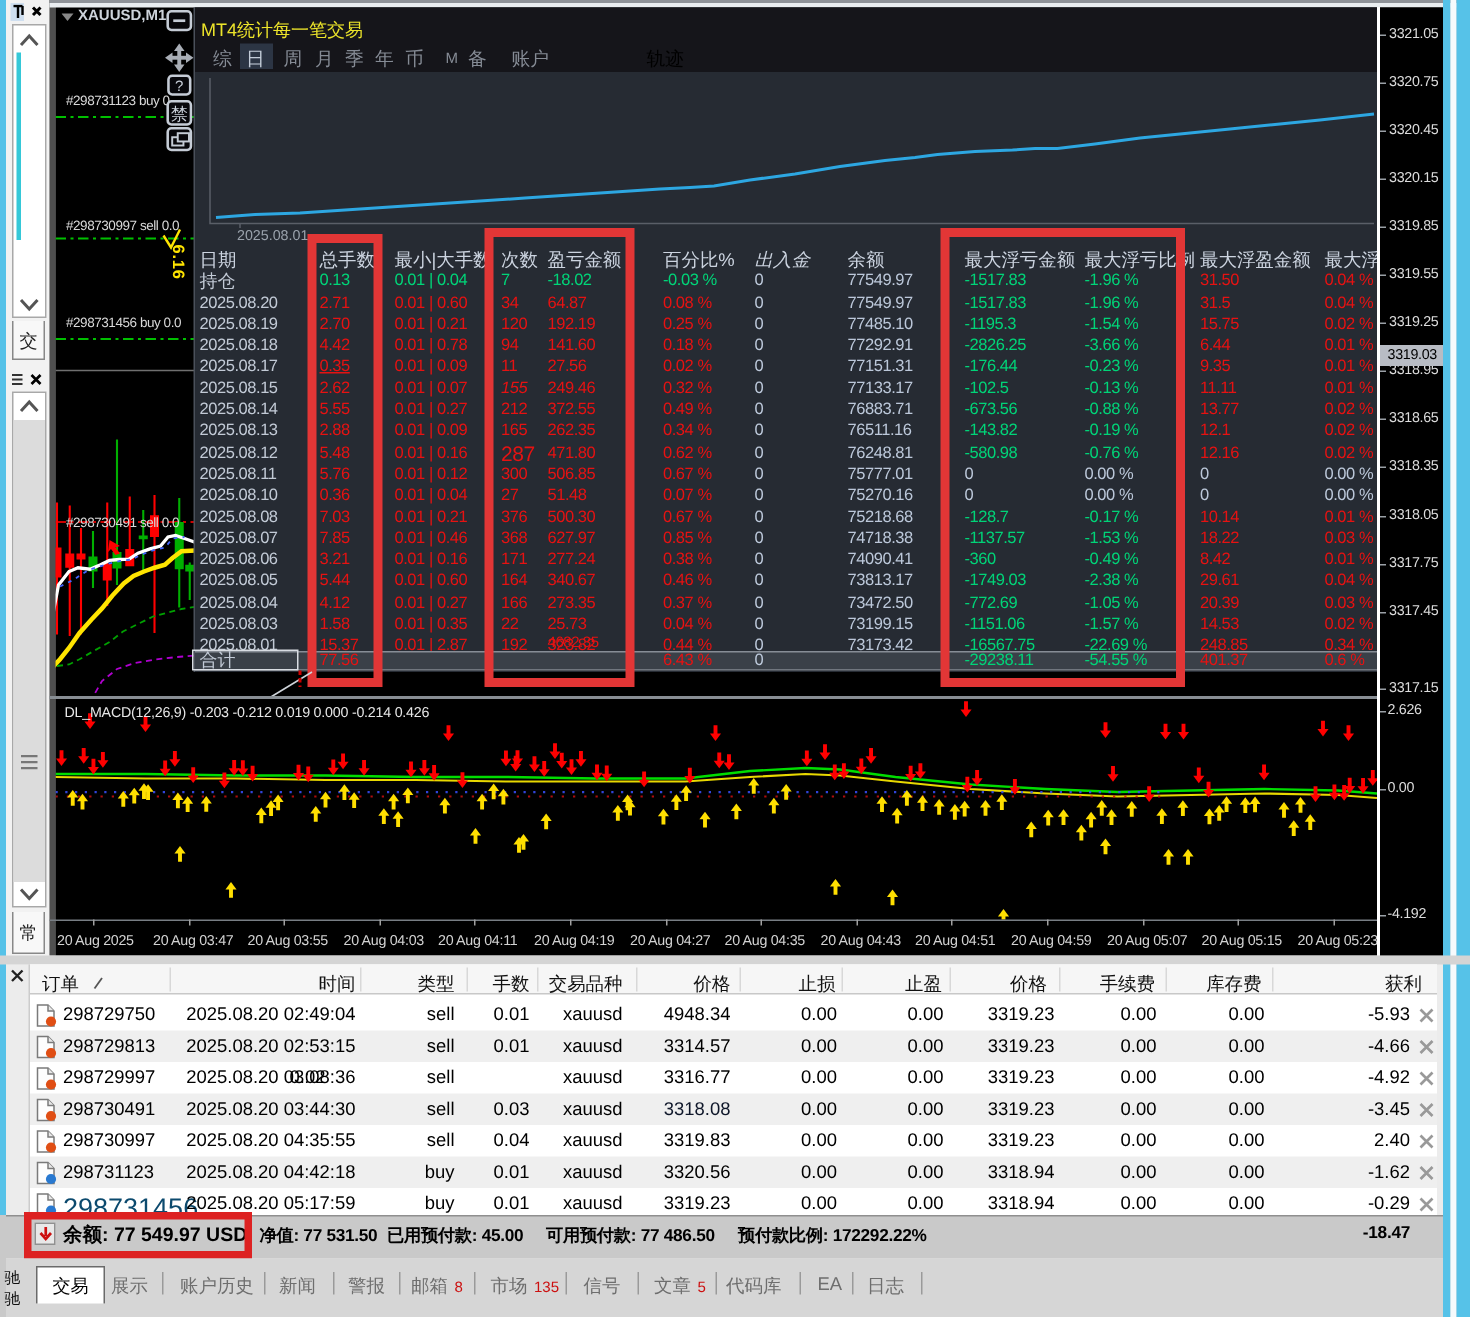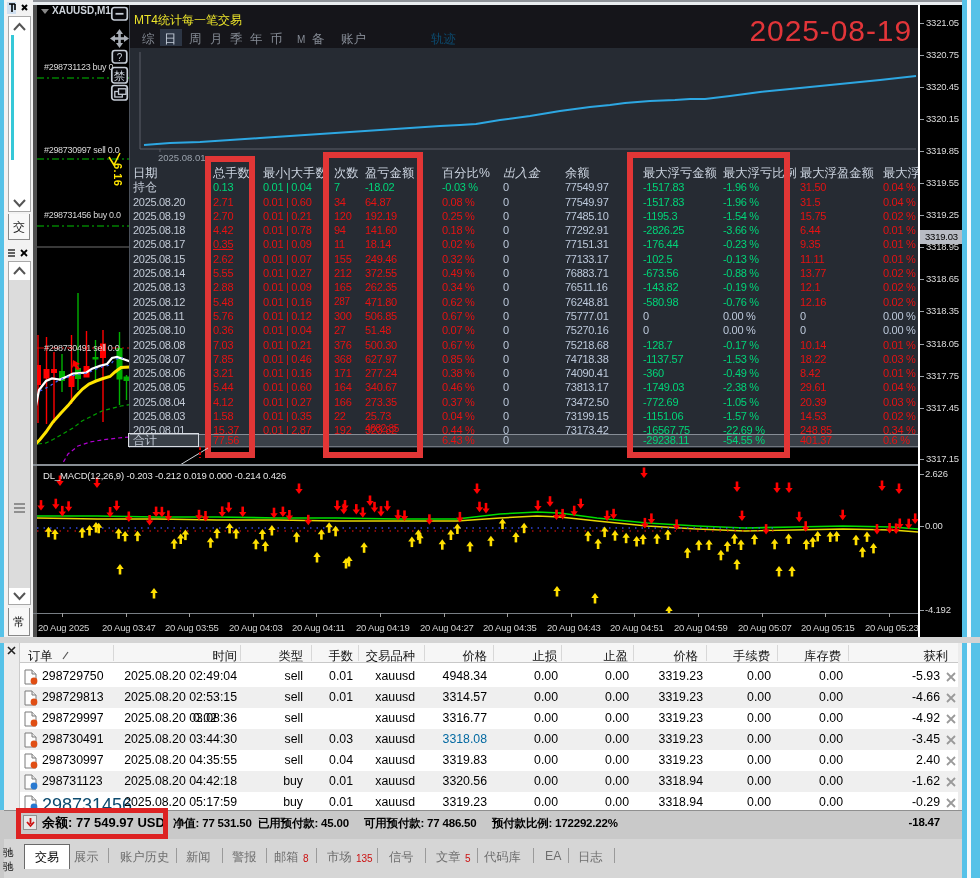--- a/index.html
+++ b/index.html
@@ -123,22 +123,21 @@
 <div style="position:absolute;left:142px;top:31px;font-size:12.5px;color:#858b95;">综</div>
 <div style="position:absolute;left:164px;top:31px;font-size:12.5px;color:#c3ccd8;">日</div>
 <div style="position:absolute;left:189px;top:31px;font-size:12.5px;color:#858b95;">周</div>
 <div style="position:absolute;left:210px;top:31px;font-size:12.5px;color:#858b95;">月</div>
 <div style="position:absolute;left:230px;top:31px;font-size:12.5px;color:#858b95;">季</div>
 <div style="position:absolute;left:250px;top:31px;font-size:12.5px;color:#858b95;">年</div>
 <div style="position:absolute;left:270px;top:31px;font-size:12.5px;color:#858b95;">币</div>
 <div style="position:absolute;left:297px;top:34px;font-size:10px;color:#858b95;">M</div>
 <div style="position:absolute;left:312px;top:31px;font-size:12.5px;color:#858b95;">备</div>
 <div style="position:absolute;left:341px;top:31px;font-size:12.5px;color:#858b95;">账户</div>
-<div style="position:absolute;left:431px;top:31px;font-size:12.5px;color:#0c4a6e;">轨迹</div>
-<div style="position:absolute;left:748px;top:14px;width:164px;font-size:30px;color:#e23539;text-align:right;letter-spacing:0.9px;">2025-08-19</div>
+<div style="position:absolute;left:431px;top:31px;font-size:12.5px;color:#000000;">轨迹</div>
 <svg class="ab" style="left:130px;top:48px" width="788px" height="104" viewBox="0 0 788 104">
 <path d="M10 4 V101 H786" stroke="#5a5f68" stroke-width="1" fill="none"></path>
 <polyline points="14,97 40,95 70,94 100,92 130,90 160,88 190,86 220,84 250,82 280,80 310,78 330,77 346,76 370,72 400,68 430,63 460,59 480,57 495,55 520,53 545,52 560,51 575,51 600,48 630,44 660,41 690,38 720,35 750,32 786,28" fill="none" stroke="#2da7e2" stroke-width="2"></polyline>
 <line x1="30" y1="101" x2="30" y2="104" stroke="#5a5f68"></line>
 </svg>
 <div style="position:absolute;left:158px;top:152px;font-size:9.5px;color:#9aa2ac;">2025.08.01</div>
 <div style="position:absolute;left:133px;top:165px;font-size:12.3px;color:#ccd4e0;white-space:nowrap;">日期</div>
 <div style="position:absolute;left:213px;top:165px;font-size:12.3px;color:#ccd4e0;white-space:nowrap;">总手数</div>
 <div style="position:absolute;left:263px;top:165px;font-size:12.3px;color:#ccd4e0;white-space:nowrap;">最小|大手数</div>
 <div style="position:absolute;left:334px;top:165px;font-size:12.3px;color:#ccd4e0;white-space:nowrap;">次数</div>
@@ -195,32 +194,32 @@
 <div style="position:absolute;left:503px;top:223.1px;width:200px;height:14.3px;font-size:11px;letter-spacing:-0.3px;line-height:14.3px;color:#bcc8da;white-space:nowrap;">0</div>
 <div style="position:absolute;left:565px;top:223.1px;width:200px;height:14.3px;font-size:11px;letter-spacing:-0.3px;line-height:14.3px;color:#bcc8da;white-space:nowrap;">77292.91</div>
 <div style="position:absolute;left:643px;top:223.1px;width:200px;height:14.3px;font-size:11px;letter-spacing:-0.3px;line-height:14.3px;color:#00d478;white-space:nowrap;">-2826.25</div>
 <div style="position:absolute;left:723px;top:223.1px;width:200px;height:14.3px;font-size:11px;letter-spacing:-0.3px;line-height:14.3px;color:#00d478;white-space:nowrap;">-3.66 %</div>
 <div style="position:absolute;left:800px;top:223.1px;width:200px;height:14.3px;font-size:11px;letter-spacing:-0.3px;line-height:14.3px;color:#e61212;white-space:nowrap;">6.44</div>
 <div style="position:absolute;left:883px;top:223.1px;width:200px;height:14.3px;font-size:11px;letter-spacing:-0.3px;line-height:14.3px;color:#e61212;white-space:nowrap;">0.01 %</div>
 <div style="position:absolute;left:133px;top:237.4px;width:200px;height:14.3px;font-size:11px;letter-spacing:-0.3px;line-height:14.3px;color:#c2cad6;white-space:nowrap;">2025.08.17</div>
 <div style="position:absolute;left:213px;top:237.4px;width:200px;height:14.3px;font-size:11px;letter-spacing:-0.3px;line-height:14.3px;color:#e61212;white-space:nowrap;text-decoration:underline;">0.35</div>
 <div style="position:absolute;left:263px;top:237.4px;width:200px;height:14.3px;font-size:11px;letter-spacing:-0.3px;line-height:14.3px;color:#e61212;white-space:nowrap;">0.01 | 0.09</div>
 <div style="position:absolute;left:334px;top:237.4px;width:200px;height:14.3px;font-size:11px;letter-spacing:-0.3px;line-height:14.3px;color:#e61212;white-space:nowrap;">11</div>
-<div style="position:absolute;left:365px;top:237.4px;width:200px;height:14.3px;font-size:11px;letter-spacing:-0.3px;line-height:14.3px;color:#e61212;white-space:nowrap;">18.14</div>
+<div style="position:absolute;left:365px;top:237.4px;width:200px;height:14.3px;font-size:11px;letter-spacing:-0.3px;line-height:14.3px;color:#e61212;white-space:nowrap;">27.56</div>
 <div style="position:absolute;left:442px;top:237.4px;width:200px;height:14.3px;font-size:11px;letter-spacing:-0.3px;line-height:14.3px;color:#e61212;white-space:nowrap;">0.02 %</div>
 <div style="position:absolute;left:503px;top:237.4px;width:200px;height:14.3px;font-size:11px;letter-spacing:-0.3px;line-height:14.3px;color:#bcc8da;white-space:nowrap;">0</div>
 <div style="position:absolute;left:565px;top:237.4px;width:200px;height:14.3px;font-size:11px;letter-spacing:-0.3px;line-height:14.3px;color:#bcc8da;white-space:nowrap;">77151.31</div>
 <div style="position:absolute;left:643px;top:237.4px;width:200px;height:14.3px;font-size:11px;letter-spacing:-0.3px;line-height:14.3px;color:#00d478;white-space:nowrap;">-176.44</div>
 <div style="position:absolute;left:723px;top:237.4px;width:200px;height:14.3px;font-size:11px;letter-spacing:-0.3px;line-height:14.3px;color:#00d478;white-space:nowrap;">-0.23 %</div>
 <div style="position:absolute;left:800px;top:237.4px;width:200px;height:14.3px;font-size:11px;letter-spacing:-0.3px;line-height:14.3px;color:#e61212;white-space:nowrap;">9.35</div>
 <div style="position:absolute;left:883px;top:237.4px;width:200px;height:14.3px;font-size:11px;letter-spacing:-0.3px;line-height:14.3px;color:#e61212;white-space:nowrap;">0.01 %</div>
 <div style="position:absolute;left:133px;top:251.7px;width:200px;height:14.3px;font-size:11px;letter-spacing:-0.3px;line-height:14.3px;color:#c2cad6;white-space:nowrap;">2025.08.15</div>
 <div style="position:absolute;left:213px;top:251.7px;width:200px;height:14.3px;font-size:11px;letter-spacing:-0.3px;line-height:14.3px;color:#e61212;white-space:nowrap;">2.62</div>
 <div style="position:absolute;left:263px;top:251.7px;width:200px;height:14.3px;font-size:11px;letter-spacing:-0.3px;line-height:14.3px;color:#e61212;white-space:nowrap;">0.01 | 0.07</div>
-<div style="position:absolute;left:334px;top:251.7px;width:200px;height:14.3px;font-size:11px;letter-spacing:-0.3px;line-height:14.3px;color:#e61212;white-space:nowrap;">155</div>
+<div style="position:absolute;left:334px;top:251.7px;width:200px;height:14.3px;font-size:11px;letter-spacing:-0.3px;line-height:14.3px;color:#e61212;white-space:nowrap;font-style:italic;">155</div>
 <div style="position:absolute;left:365px;top:251.7px;width:200px;height:14.3px;font-size:11px;letter-spacing:-0.3px;line-height:14.3px;color:#e61212;white-space:nowrap;">249.46</div>
 <div style="position:absolute;left:442px;top:251.7px;width:200px;height:14.3px;font-size:11px;letter-spacing:-0.3px;line-height:14.3px;color:#e61212;white-space:nowrap;">0.32 %</div>
 <div style="position:absolute;left:503px;top:251.7px;width:200px;height:14.3px;font-size:11px;letter-spacing:-0.3px;line-height:14.3px;color:#bcc8da;white-space:nowrap;">0</div>
 <div style="position:absolute;left:565px;top:251.7px;width:200px;height:14.3px;font-size:11px;letter-spacing:-0.3px;line-height:14.3px;color:#bcc8da;white-space:nowrap;">77133.17</div>
 <div style="position:absolute;left:643px;top:251.7px;width:200px;height:14.3px;font-size:11px;letter-spacing:-0.3px;line-height:14.3px;color:#00d478;white-space:nowrap;">-102.5</div>
 <div style="position:absolute;left:723px;top:251.7px;width:200px;height:14.3px;font-size:11px;letter-spacing:-0.3px;line-height:14.3px;color:#00d478;white-space:nowrap;">-0.13 %</div>
 <div style="position:absolute;left:800px;top:251.7px;width:200px;height:14.3px;font-size:11px;letter-spacing:-0.3px;line-height:14.3px;color:#e61212;white-space:nowrap;">11.11</div>
 <div style="position:absolute;left:883px;top:251.7px;width:200px;height:14.3px;font-size:11px;letter-spacing:-0.3px;line-height:14.3px;color:#e61212;white-space:nowrap;">0.01 %</div>
 <div style="position:absolute;left:133px;top:266.0px;width:200px;height:14.3px;font-size:11px;letter-spacing:-0.3px;line-height:14.3px;color:#c2cad6;white-space:nowrap;">2025.08.14</div>
 <div style="position:absolute;left:213px;top:266.0px;width:200px;height:14.3px;font-size:11px;letter-spacing:-0.3px;line-height:14.3px;color:#e61212;white-space:nowrap;">5.55</div>
@@ -242,21 +241,21 @@
 <div style="position:absolute;left:442px;top:280.3px;width:200px;height:14.3px;font-size:11px;letter-spacing:-0.3px;line-height:14.3px;color:#e61212;white-space:nowrap;">0.34 %</div>
 <div style="position:absolute;left:503px;top:280.3px;width:200px;height:14.3px;font-size:11px;letter-spacing:-0.3px;line-height:14.3px;color:#bcc8da;white-space:nowrap;">0</div>
 <div style="position:absolute;left:565px;top:280.3px;width:200px;height:14.3px;font-size:11px;letter-spacing:-0.3px;line-height:14.3px;color:#bcc8da;white-space:nowrap;">76511.16</div>
 <div style="position:absolute;left:643px;top:280.3px;width:200px;height:14.3px;font-size:11px;letter-spacing:-0.3px;line-height:14.3px;color:#00d478;white-space:nowrap;">-143.82</div>
 <div style="position:absolute;left:723px;top:280.3px;width:200px;height:14.3px;font-size:11px;letter-spacing:-0.3px;line-height:14.3px;color:#00d478;white-space:nowrap;">-0.19 %</div>
 <div style="position:absolute;left:800px;top:280.3px;width:200px;height:14.3px;font-size:11px;letter-spacing:-0.3px;line-height:14.3px;color:#e61212;white-space:nowrap;">12.1</div>
 <div style="position:absolute;left:883px;top:280.3px;width:200px;height:14.3px;font-size:11px;letter-spacing:-0.3px;line-height:14.3px;color:#e61212;white-space:nowrap;">0.02 %</div>
 <div style="position:absolute;left:133px;top:294.6px;width:200px;height:14.3px;font-size:11px;letter-spacing:-0.3px;line-height:14.3px;color:#c2cad6;white-space:nowrap;">2025.08.12</div>
 <div style="position:absolute;left:213px;top:294.6px;width:200px;height:14.3px;font-size:11px;letter-spacing:-0.3px;line-height:14.3px;color:#e61212;white-space:nowrap;">5.48</div>
 <div style="position:absolute;left:263px;top:294.6px;width:200px;height:14.3px;font-size:11px;letter-spacing:-0.3px;line-height:14.3px;color:#e61212;white-space:nowrap;">0.01 | 0.16</div>
-<div style="position:absolute;left:334px;top:294.6px;width:200px;height:14.3px;font-size:10px;letter-spacing:-0.3px;line-height:14.3px;color:#e61212;white-space:nowrap;">287</div>
+<div style="position:absolute;left:334px;top:294.6px;width:200px;height:14.3px;font-size:14px;letter-spacing:-0.3px;line-height:14.3px;color:#e61212;white-space:nowrap;">287</div>
 <div style="position:absolute;left:365px;top:294.6px;width:200px;height:14.3px;font-size:11px;letter-spacing:-0.3px;line-height:14.3px;color:#e61212;white-space:nowrap;">471.80</div>
 <div style="position:absolute;left:442px;top:294.6px;width:200px;height:14.3px;font-size:11px;letter-spacing:-0.3px;line-height:14.3px;color:#e61212;white-space:nowrap;">0.62 %</div>
 <div style="position:absolute;left:503px;top:294.6px;width:200px;height:14.3px;font-size:11px;letter-spacing:-0.3px;line-height:14.3px;color:#bcc8da;white-space:nowrap;">0</div>
 <div style="position:absolute;left:565px;top:294.6px;width:200px;height:14.3px;font-size:11px;letter-spacing:-0.3px;line-height:14.3px;color:#bcc8da;white-space:nowrap;">76248.81</div>
 <div style="position:absolute;left:643px;top:294.6px;width:200px;height:14.3px;font-size:11px;letter-spacing:-0.3px;line-height:14.3px;color:#00d478;white-space:nowrap;">-580.98</div>
 <div style="position:absolute;left:723px;top:294.6px;width:200px;height:14.3px;font-size:11px;letter-spacing:-0.3px;line-height:14.3px;color:#00d478;white-space:nowrap;">-0.76 %</div>
 <div style="position:absolute;left:800px;top:294.6px;width:200px;height:14.3px;font-size:11px;letter-spacing:-0.3px;line-height:14.3px;color:#e61212;white-space:nowrap;">12.16</div>
 <div style="position:absolute;left:883px;top:294.6px;width:200px;height:14.3px;font-size:11px;letter-spacing:-0.3px;line-height:14.3px;color:#e61212;white-space:nowrap;">0.02 %</div>
 <div style="position:absolute;left:133px;top:308.9px;width:200px;height:14.3px;font-size:11px;letter-spacing:-0.3px;line-height:14.3px;color:#c2cad6;white-space:nowrap;">2025.08.11</div>
 <div style="position:absolute;left:213px;top:308.9px;width:200px;height:14.3px;font-size:11px;letter-spacing:-0.3px;line-height:14.3px;color:#e61212;white-space:nowrap;">5.76</div>
@@ -843,21 +842,21 @@
 <svg class="ab" style="left:24px;top:732px" width="15" height="16" viewBox="0 0 15 16">
       <path d="M1 1 H8 L12 5 V15 H1 Z" fill="#fdfdfd" stroke="#7a7a7a" stroke-width="1"></path>
       <path d="M8 1 L8 5 L12 5" fill="#e8e8e8" stroke="#7a7a7a" stroke-width="1"></path>
       <circle cx="10" cy="12" r="3.4" fill="#e04e14"></circle>
     </svg>
 <div style="position:absolute;left:42px;top:732px;font-size:12.3px;color:#000;">298730491</div>
 <div style="position:absolute;top:732px;font-size:12.3px;color:#000;text-align:right;white-space:nowrap;left:77px;width:160px;">2025.08.20 03:44:30</div>
 <div style="position:absolute;top:732px;font-size:12.3px;color:#000;text-align:right;white-space:nowrap;left:143px;width:160px;">sell</div>
 <div style="position:absolute;top:732px;font-size:12.3px;color:#000;text-align:right;white-space:nowrap;left:193px;width:160px;">0.03</div>
 <div style="position:absolute;top:732px;font-size:12.3px;color:#000;text-align:right;white-space:nowrap;left:255px;width:160px;">xauusd</div>
-<div style="position:absolute;top:732px;font-size:12.3px;color:#0369a1;text-align:right;white-space:nowrap;left:327px;width:160px;">3318.08</div>
+<div style="position:absolute;top:732px;font-size:12.3px;color:#0f172a;text-align:right;white-space:nowrap;left:327px;width:160px;">3318.08</div>
 <div style="position:absolute;top:732px;font-size:12.3px;color:#000;text-align:right;white-space:nowrap;left:398px;width:160px;">0.00</div>
 <div style="position:absolute;top:732px;font-size:12.3px;color:#000;text-align:right;white-space:nowrap;left:469px;width:160px;">0.00</div>
 <div style="position:absolute;top:732px;font-size:12.3px;color:#000;text-align:right;white-space:nowrap;left:543px;width:160px;">3319.23</div>
 <div style="position:absolute;top:732px;font-size:12.3px;color:#000;text-align:right;white-space:nowrap;left:611px;width:160px;">0.00</div>
 <div style="position:absolute;top:732px;font-size:12.3px;color:#000;text-align:right;white-space:nowrap;left:683px;width:160px;">0.00</div>
 <div style="position:absolute;top:732px;font-size:12.3px;color:#000;text-align:right;white-space:nowrap;left:780px;width:160px;">-3.45</div>
 <svg class="ab" style="left:946px;top:735px" width="10" height="10">
       <path d="M1 1 L9 9 M9 1 L1 9" stroke="#999" stroke-width="1.8"></path>
     </svg>
 <svg class="ab" style="left:24px;top:753px" width="15" height="16" viewBox="0 0 15 16">

